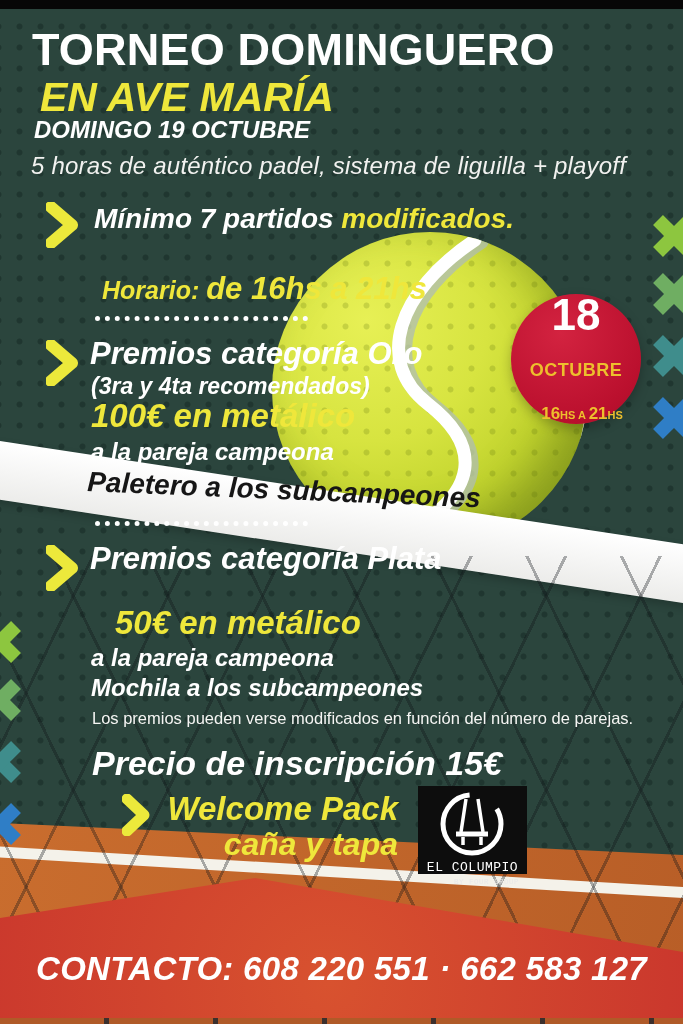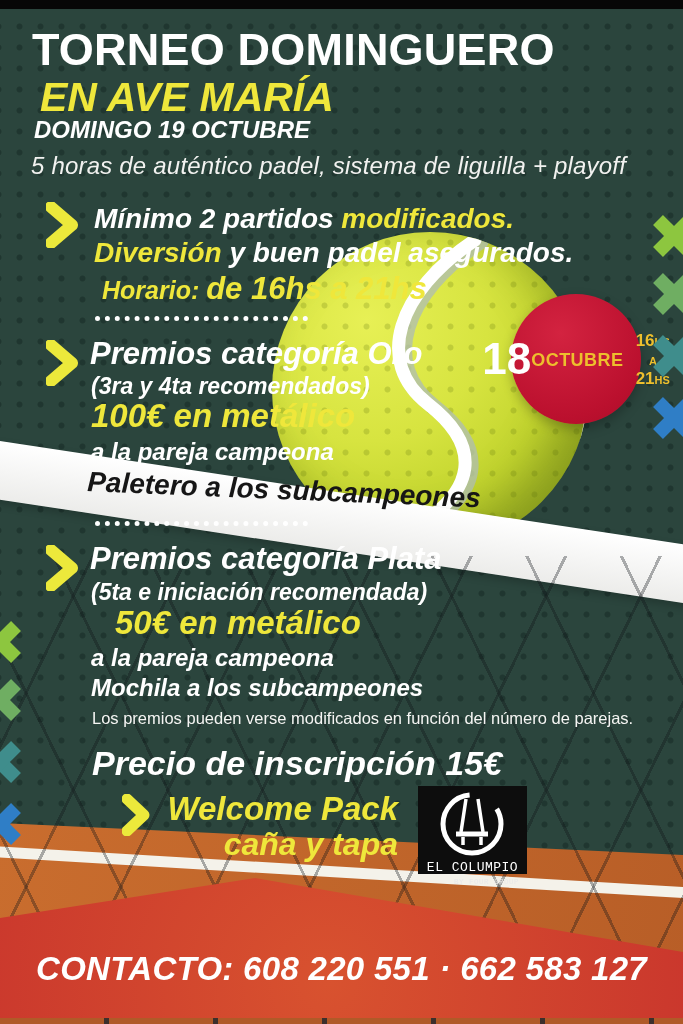--- a/index.html
+++ b/index.html
@@ -27,21 +27,21 @@
     box-shadow:inset -20px -16px 46px rgba(70,90,10,0.35);}
   .ball svg{position:absolute;left:0;top:0;}
   
   .stripe{left:-20px;top:438px;width:745px;height:58px;background:linear-gradient(#ffffff,#ececea);
     transform:rotate(8.6deg);transform-origin:left top;z-index:2;box-shadow:0 4px 9px rgba(0,0,0,0.20);}
   .stripe-text{left:88px;top:466px;font-size:28px;font-weight:800;font-style:italic;color:#161616;
     transform:rotate(2.4deg);transform-origin:left top;z-index:8;}
   
   .badge{left:511px;top:294px;width:130px;height:130px;border-radius:50%;z-index:3;
     background:radial-gradient(circle at 38% 30%, #d32340 0%, #bb102e 70%, #a90c28 100%);
-    display:flex;align-items:center;justify-content:center;
+    display:flex;flex-direction:column;align-items:center;justify-content:space-between;
     box-shadow:0 5px 12px rgba(0,0,0,0.25);text-align:center;}
   .badge .day{font-size:44px;font-weight:800;color:#ffffff;line-height:0.95;}
   .badge .month{font-size:18px;font-weight:800;color:#edbf2d;letter-spacing:0.5px;margin-top:3px;}
   .badge .time{font-weight:800;color:#edbf2d;margin-top:1px;text-transform:uppercase;margin-left:12px;}
   .badge .time .big{font-size:17px;}
   .badge .time .small{font-size:11px;}
   
   .bullet{z-index:8;}
   .l1{left:94px;top:203px;z-index:8;}
   .l2{left:94px;top:237px;z-index:8;}
@@ -116,42 +116,40 @@
   </div>
 
   <div class="abs title">TORNEO DOMINGUERO</div>
   <div class="abs subtitle">EN AVE MARÍA</div>
   <div class="abs dateline">DOMINGO 19 OCTUBRE</div>
   <div class="abs tagline">5 horas de auténtico padel, sistema de liguilla + playoff</div>
 
   <svg class="abs bullet" style="left:46px;top:202px;" width="32" height="46" viewBox="0 0 32 46">
     <polyline points="5,5 26,23 5,41" fill="none" stroke="#ece93b" stroke-width="12" stroke-linecap="round" stroke-linejoin="round"></polyline>
   </svg>
-  <div class="abs l1 bodyline"><span>Mínimo 2 partidos </span><span class="yellow">modificados.</span></div>
-  <div class="abs l2 bodyline"><span class="yellow">Diversión </span><span>y buen padel asegurados.</span></div>
+  <div class="abs l1 bodyline"><span>Mínimo 7 partidos </span><span class="yellow">modificados.</span></div>
   <div class="abs schedule"><span class="lbl">Horario: </span><span class="val">de 16hs a 21hs</span></div>
 
   <div class="abs dotted dotted1"></div>
 
   <svg class="abs bullet" style="left:46px;top:340px;" width="32" height="46" viewBox="0 0 32 46">
     <polyline points="5,5 26,23 5,41" fill="none" stroke="#ece93b" stroke-width="12" stroke-linecap="round" stroke-linejoin="round"></polyline>
   </svg>
   <div class="abs sec-title" style="left:90px;top:336px;">Premios  categoría Oro</div>
   <div class="abs sec-sub" style="left:91px;top:373px;">(3ra y 4ta recomendados)</div>
   <div class="abs sec-prize" style="left:91px;top:397px;">100€ en metálico</div>
   <div class="abs sec-line" style="left:91px;top:438px;">a la pareja campeona</div>
   <div class="abs stripe-text">Paletero a los subcampeones</div>
 
   <div class="abs dotted dotted2"></div>
 
   <svg class="abs bullet" style="left:46px;top:545px;" width="32" height="46" viewBox="0 0 32 46">
     <polyline points="5,5 26,23 5,41" fill="none" stroke="#ece93b" stroke-width="12" stroke-linecap="round" stroke-linejoin="round"></polyline>
   </svg>
   <div class="abs sec-title" style="left:90px;top:541px;">Premios categoría Plata</div>
-  <div class="abs sec-sub" style="left:91px;top:579px;">(5ta e iniciación recomendada)</div>
   <div class="abs sec-prize" style="left:108px;top:604px;margin-left:7px;">50€ en metálico</div>
   <div class="abs sec-line" style="left:91px;top:644px;">a la pareja campeona</div>
   <div class="abs sec-line" style="left:91px;top:674px;">Mochila a los subcampeones</div>
 
   <div class="abs note">Los premios pueden verse modificados en función del número de parejas.</div>
   <div class="abs price">Precio de inscripción 15€</div>
 
   <svg class="abs bullet" style="left:122px;top:794px;" width="28" height="42" viewBox="0 0 28 42">
     <polyline points="5,5 22,21 5,37" fill="none" stroke="#ece93b" stroke-width="11" stroke-linecap="round" stroke-linejoin="round"></polyline>
   </svg>

